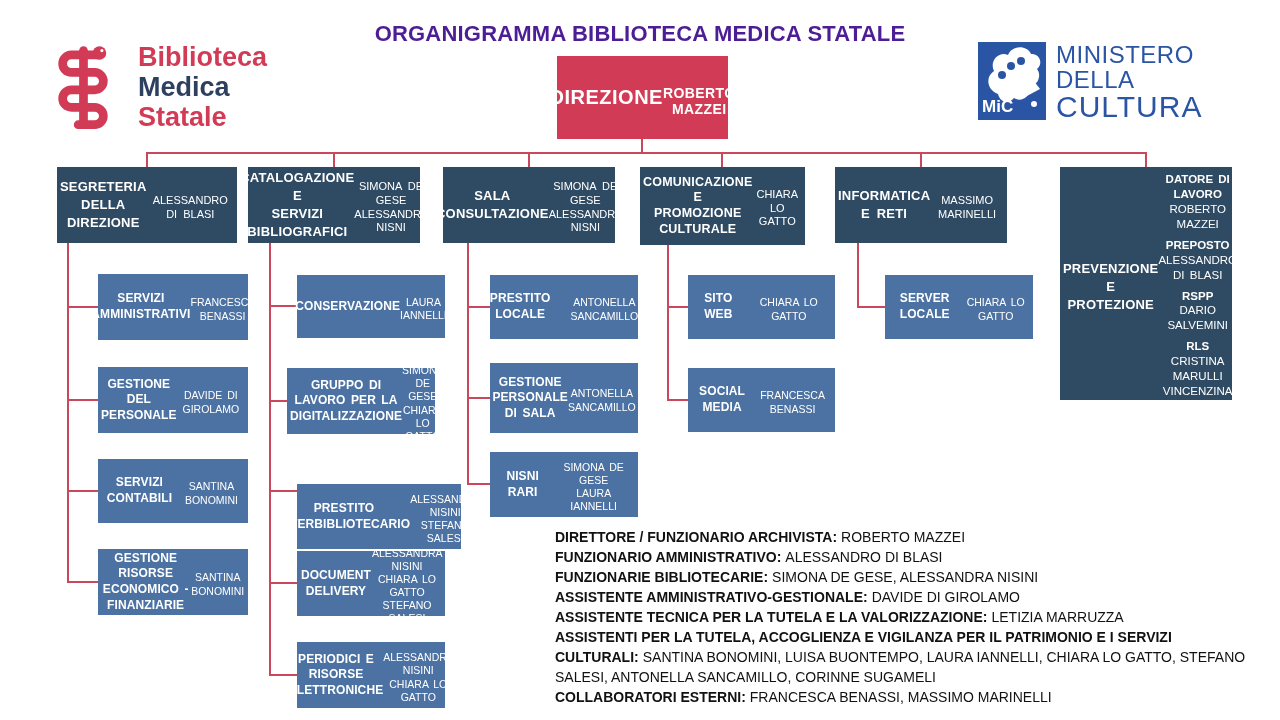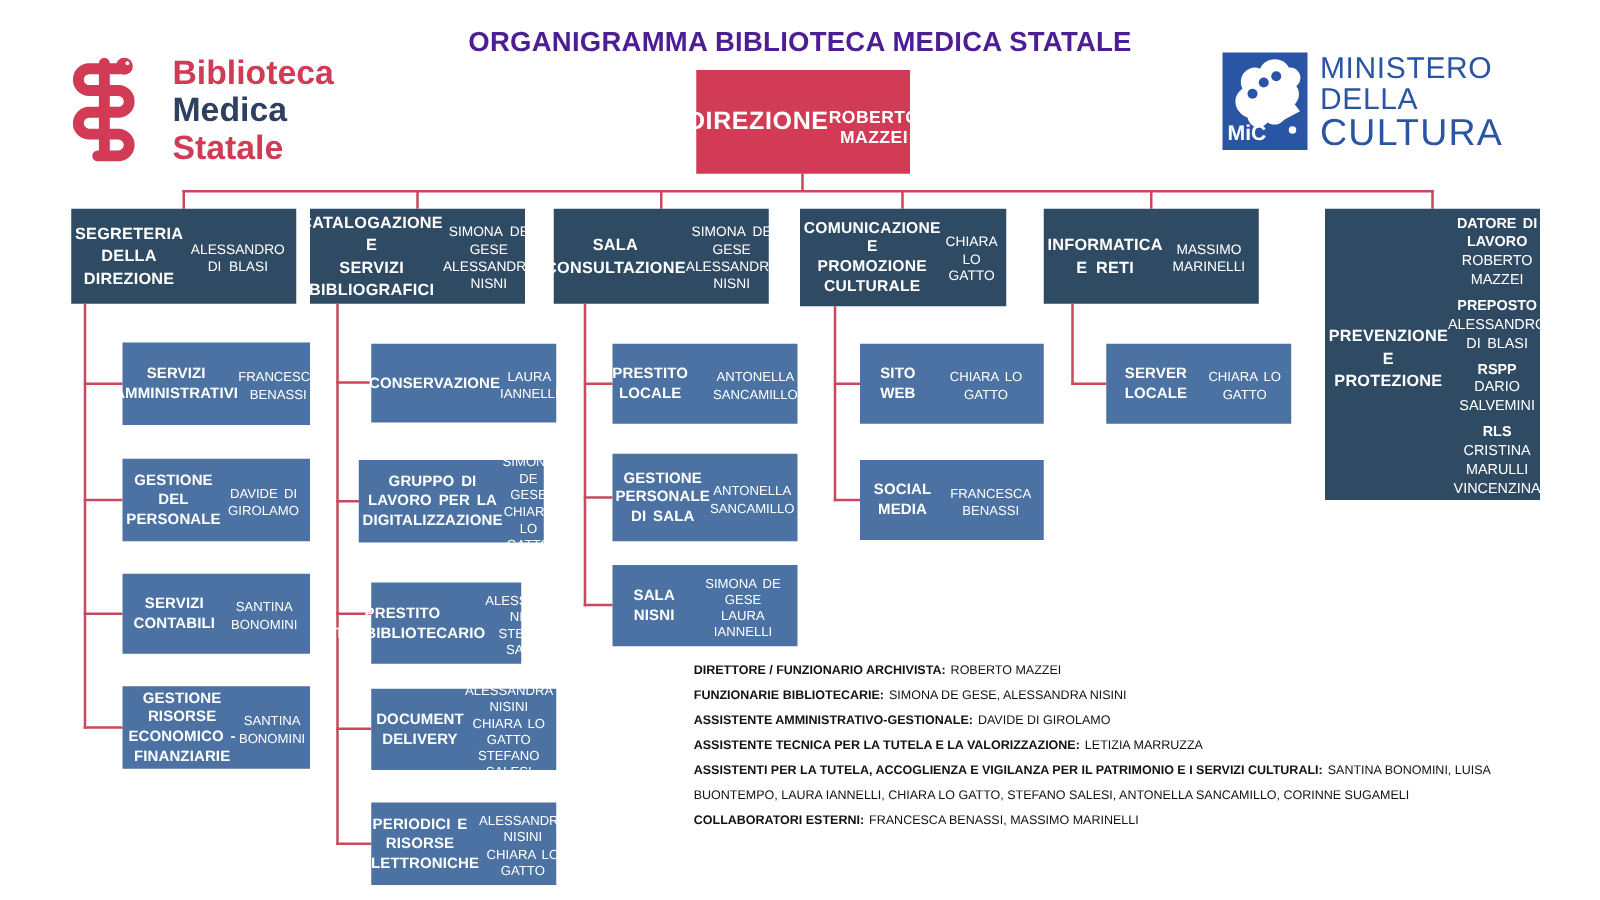--- a/index.html
+++ b/index.html
@@ -26,21 +26,21 @@
   .t-main{font-size:13px;font-weight:bold;line-height:1.4;letter-spacing:.2px;word-spacing:3px;}
   .n-main{font-size:11px;line-height:1.25;margin-top:5px;word-spacing:3px;}
   .t-child{font-size:12px;font-weight:bold;line-height:1.3;letter-spacing:.1px;word-spacing:2px;}
   .n-child{font-size:10.5px;line-height:1.25;margin-top:5px;word-spacing:2px;}
   .roles{display:flex;flex-direction:column;gap:6px;margin-top:12px;}
   .role-label{font-size:11.5px;font-weight:bold;line-height:1.3;word-spacing:2px;}
   .role-names{font-size:11.5px;line-height:1.3;word-spacing:2px;}
 
   
   .roster{position:absolute;left:555px;top:527px;width:700px;color:#111;
-          font-size:10px;line-height:20px;}
+          font-size:14px;line-height:20px;}
   .roster-line{margin:0;}
   .roster-label{font-weight:bold;}
   .roster-value{margin-left:4px;}
 
   
   .bms-logo{position:absolute;left:52px;top:40px;display:flex;align-items:center;gap:24px;}
   .bms-text{font-weight:bold;font-size:27px;line-height:30px;}
   .bms-red{color:#D23B55;}
   .bms-blue{color:#2E4060;}
 
@@ -153,21 +153,21 @@
   <div class="box box-light" style="left:297px;top:275px;width:148px;height:63px;">
     <div class="t-child pre">CONSERVAZIONE</div>
     <div class="n-child pre">LAURA IANNELLI</div>
   </div>
   <div class="box box-light" style="left:287px;top:368px;width:148px;height:66px;justify-content:space-between;">
     <div class="t-child pre">GRUPPO DI LAVORO PER LA
 DIGITALIZZAZIONE</div>
     <div class="n-child pre">SIMONE DE GESE
 CHIARA LO GATTO</div>
   </div>
-  <div class="box box-light" style="left:297px;top:466px;width:120px;height:65px;">
+  <div class="box box-light" style="left:297px;top:484px;width:164px;height:65px;">
     <div class="t-child pre">PRESTITO
 INTERBIBLIOTECARIO</div>
     <div class="n-child pre">ALESSANDRA NISINI
 STEFANO SALESI</div>
   </div>
   <div class="box box-light" style="left:297px;top:551px;width:148px;height:65px;">
     <div class="t-child pre">DOCUMENT DELIVERY</div>
     <div class="n-child pre">ALESSANDRA NISINI
 CHIARA LO GATTO
 STEFANO SALESI</div>
@@ -191,21 +191,21 @@
   <div class="box box-light" style="left:490px;top:275px;width:148px;height:64px;gap:20px;">
     <div class="t-child pre">PRESTITO LOCALE</div>
     <div class="n-child pre">ANTONELLA SANCAMILLO</div>
   </div>
   <div class="box box-light" style="left:490px;top:363px;width:148px;height:70px;">
     <div class="t-child pre">GESTIONE PERSONALE
 DI SALA</div>
     <div class="n-child pre">ANTONELLA SANCAMILLO</div>
   </div>
   <div class="box box-light" style="left:490px;top:452px;width:148px;height:65px;">
-    <div class="t-child pre">SALA NISNI</div>
+    <div class="t-child pre">NISNI RARI</div>
     <div class="n-child pre">SIMONA DE GESE
 LAURA IANNELLI</div>
   </div>
 
   <div class="box box-dark" style="left:640px;top:167px;width:165px;height:78px;">
     <div class="t-main pre" style="font-size:12.5px;line-height:1.25;">COMUNICAZIONE E
 PROMOZIONE
 CULTURALE</div>
     <div class="n-main pre">CHIARA LO GATTO</div>
   </div>
@@ -252,20 +252,21 @@
       <div>
         <div class="role-label">RLS</div>
         <div class="role-names pre">CRISTINA MARULLI
 VINCENZINA MITIDIERI</div>
       </div>
     </div>
   </div>
 
   <div class="roster">
     <p class="roster-line"><span class="roster-label">DIRETTORE / FUNZIONARIO ARCHIVISTA:</span><span class="roster-value">ROBERTO MAZZEI</span></p>
+    <p class="roster-line"><span class="roster-label">FUNZIONARIO AMMINISTRATIVO:</span><span class="roster-value">ALESSANDRO DI BLASI</span></p>
     <p class="roster-line"><span class="roster-label">FUNZIONARIE BIBLIOTECARIE:</span><span class="roster-value">SIMONA DE GESE, ALESSANDRA NISINI</span></p>
     <p class="roster-line"><span class="roster-label">ASSISTENTE AMMINISTRATIVO-GESTIONALE:</span><span class="roster-value">DAVIDE DI GIROLAMO</span></p>
     <p class="roster-line"><span class="roster-label">ASSISTENTE TECNICA PER LA TUTELA E LA VALORIZZAZIONE:</span><span class="roster-value">LETIZIA MARRUZZA</span></p>
     <p class="roster-line"><span class="roster-label">ASSISTENTI PER LA TUTELA, ACCOGLIENZA E VIGILANZA PER IL PATRIMONIO E I SERVIZI CULTURALI:</span><span class="roster-value">SANTINA BONOMINI, LUISA BUONTEMPO, LAURA IANNELLI, CHIARA LO GATTO, STEFANO SALESI, ANTONELLA SANCAMILLO, CORINNE SUGAMELI</span></p>
     <p class="roster-line"><span class="roster-label">COLLABORATORI ESTERNI:</span><span class="roster-value">FRANCESCA BENASSI, MASSIMO MARINELLI</span></p>
   </div>
 
 </div>
 
 </body></html>

